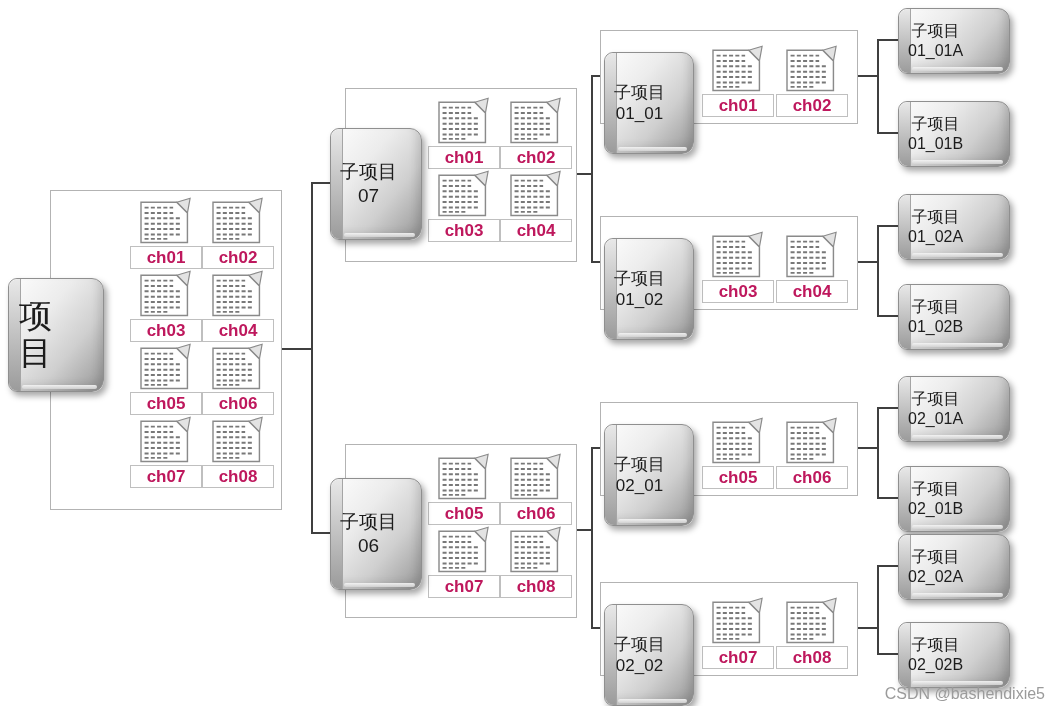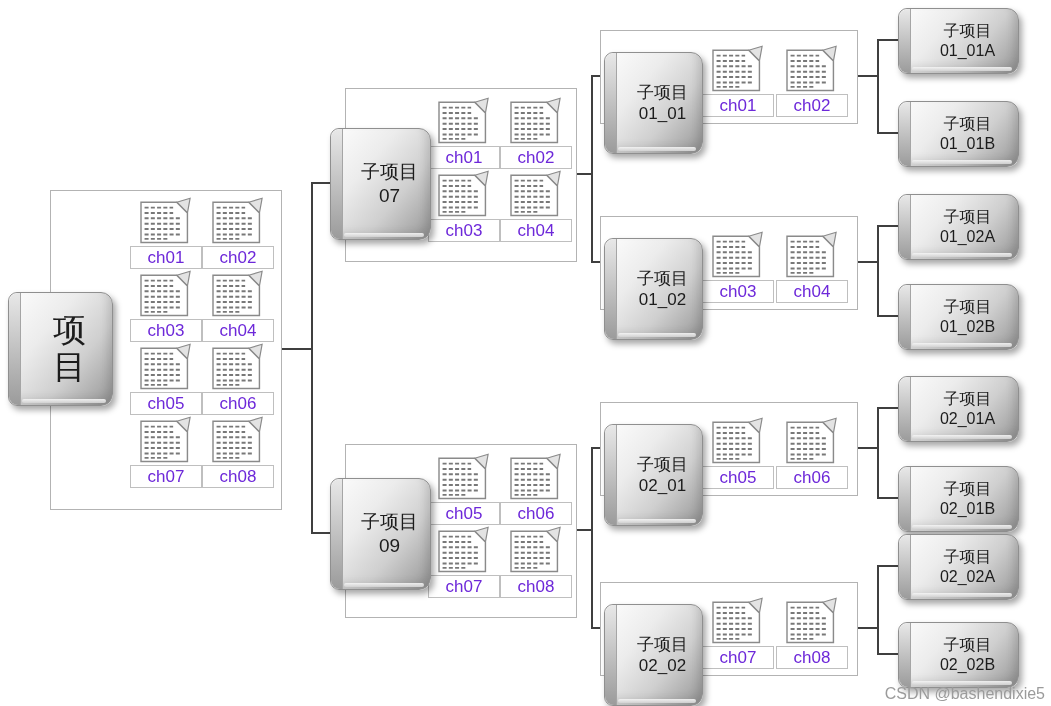--- a/index.html
+++ b/index.html
@@ -8,28 +8,28 @@
 
   
   .gbox{position:absolute;border:1px solid #b3b3b3;background:#ffffff;z-index:1;}
 
   
   .line{position:absolute;background:#3f3f3f;z-index:0;}
 
   
   .doc{position:absolute;width:72px;text-align:center;z-index:2;}
   .doc svg{width:60px;height:50px;display:block;margin:0 auto;}
-  .dlabel{margin-top:0;font-size:17px;line-height:21px;color:#6d28d9;
-          border:1px solid #bfbfbf;background:#fff;}
+  .dlabel{margin-top:0;font-size:17px;line-height:21px;color:#be185d;
+          border:1px solid #bfbfbf;background:#fff;font-weight:bold;}
 
   
   .book{position:absolute;border:1px solid #8f8f8f;border-radius:9px 12px 12px 9px;
         background:linear-gradient(130deg,#fdfdfd 0%,#ececec 35%,#cfcfcf 65%,#969696 100%);
         box-shadow:3px 4px 6px rgba(0,0,0,.35), inset -4px -6px 8px rgba(0,0,0,.12);
-        display:flex;align-items:center;justify-content:center;z-index:3;padding-left:9px;}
+        display:flex;align-items:center;justify-content:flex-start;z-index:3;}
   .book::before{content:"";position:absolute;left:0;top:0;bottom:0;width:11px;
         background:linear-gradient(180deg,#e8e8e8,#9b9b9b);
         border-right:1px solid #a5a5a5;border-radius:9px 0 0 9px;}
   .book::after{content:"";position:absolute;left:13px;right:6px;bottom:2px;height:4px;
         background:linear-gradient(180deg,#f6f6f6,#d4d4d4);border-radius:2px;opacity:.9;}
   .book-label{position:relative;text-align:center;color:#1c1c1c;margin-left:9px;z-index:1;}
   .bxl .book-label{font-size:33px;line-height:1.12;}
   .vert{width:1.06em;word-break:break-all;}
   .b2 .book-label{font-size:19px;line-height:1.25;}
   .b3 .book-label{font-size:17px;line-height:1.25;}
@@ -96,21 +96,21 @@
   <div class="line" style="left:877px;top:653px;width:22px;height:2px;"></div>
 
   <div class="gbox" style="left:50px;top:190px;width:230px;height:318px;"></div>
   <div class="gbox" style="left:345px;top:88px;width:230px;height:172px;"></div>
   <div class="gbox" style="left:345px;top:444px;width:230px;height:172px;"></div>
   <div class="gbox" style="left:600px;top:30px;width:256px;height:92px;"></div>
   <div class="gbox" style="left:600px;top:216px;width:256px;height:92px;"></div>
   <div class="gbox" style="left:600px;top:402px;width:256px;height:92px;"></div>
   <div class="gbox" style="left:600px;top:582px;width:256px;height:92px;"></div>
 
-  <div class="book bxl" style="left:8px;top:292px;width:94px;height:112px;">
+  <div class="book bxl" style="left:8px;top:278px;width:94px;height:112px;">
     <div class="book-label vert">项目</div>
   </div>
   <div class="doc" style="left:130px;top:196px;">
     <svg viewBox="0 0 64 56">
         <use href="#docicon"></use>
       </svg>
     <div class="dlabel">ch01</div>
   </div>
   <div class="doc" style="left:202px;top:196px;">
     <svg viewBox="0 0 64 56">
@@ -182,21 +182,21 @@
   <div class="doc" style="left:500px;top:169px;">
     <svg viewBox="0 0 64 56">
         <use href="#docicon"></use>
       </svg>
     <div class="dlabel">ch04</div>
   </div>
 
   <div class="book b2" style="left:330px;top:478px;width:90px;height:110px;">
     <div class="book-label">
       <div>子项目</div>
-      <div>09</div>
+      <div>06</div>
     </div>
   </div>
   <div class="doc" style="left:428px;top:452px;">
     <svg viewBox="0 0 64 56">
         <use href="#docicon"></use>
       </svg>
     <div class="dlabel">ch05</div>
   </div>
   <div class="doc" style="left:500px;top:452px;">
     <svg viewBox="0 0 64 56">

